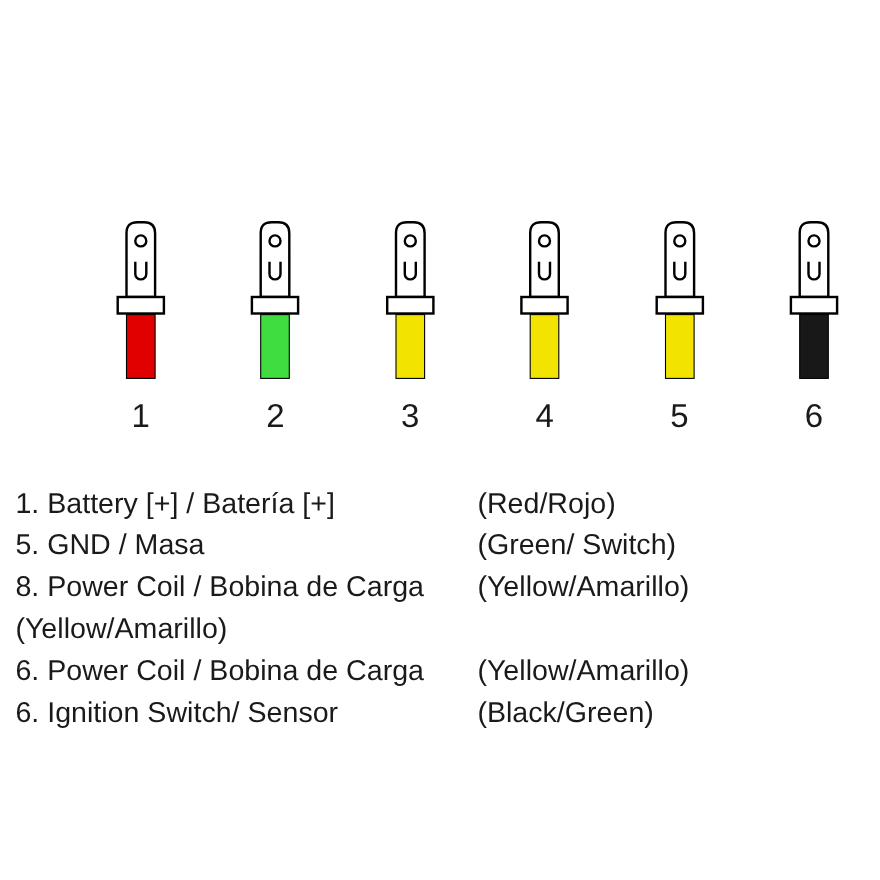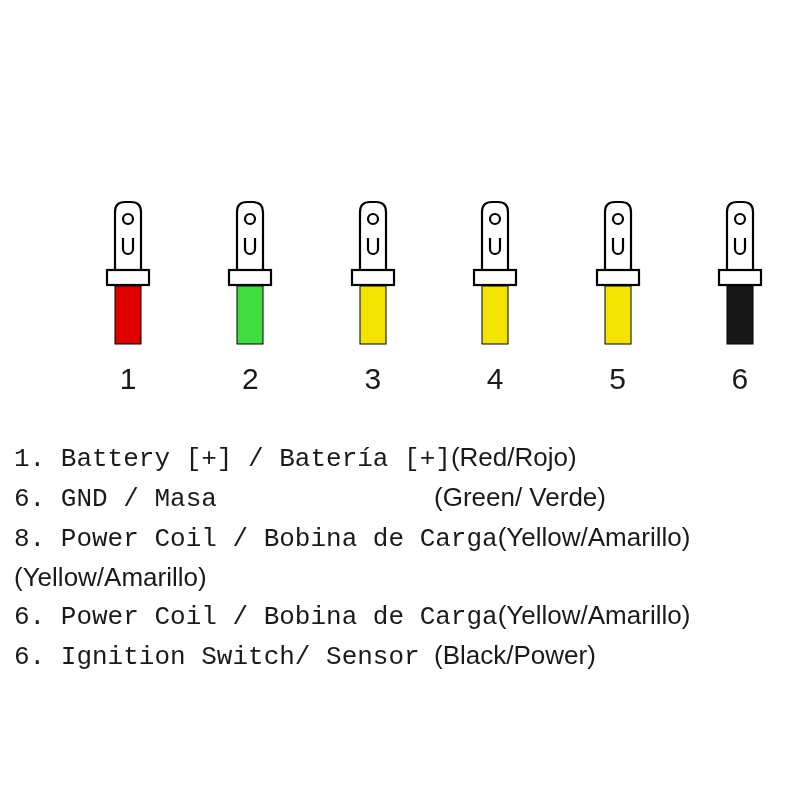--- a/index.html
+++ b/index.html
@@ -41,21 +41,20 @@
     font-size: 26px;
     line-height: 38px;
   }
   .legend-row {
     display: flex;
     align-items: baseline;
   }
   .legend-label {
     flex: 0 0 420px;
     white-space: nowrap;
-    font-family: Liberation Mono, monospace;
   }
   .legend-color {
     white-space: nowrap;
   }
 </style>
 </head>
 <body>
 
 <div class="page">
 
@@ -128,33 +127,33 @@
     </div>
 
   </div>
 
   <div class="legend">
     <div class="legend-row">
       <span class="legend-label">1. Battery [+] / Batería [+]</span>
       <span class="legend-color">(Red/Rojo)</span>
     </div>
     <div class="legend-row">
-      <span class="legend-label">6. GND / Masa</span>
-      <span class="legend-color">(Green/ Verde)</span>
+      <span class="legend-label">5. GND / Masa</span>
+      <span class="legend-color">(Green/ Switch)</span>
     </div>
     <div class="legend-row">
       <span class="legend-label">8. Power Coil / Bobina de Carga</span>
       <span class="legend-color">(Yellow/Amarillo)</span>
     </div>
     <div class="legend-row">
       <span class="legend-color">(Yellow/Amarillo)</span>
     </div>
     <div class="legend-row">
       <span class="legend-label">6. Power Coil / Bobina de Carga</span>
       <span class="legend-color">(Yellow/Amarillo)</span>
     </div>
     <div class="legend-row">
       <span class="legend-label">6. Ignition Switch/ Sensor</span>
-      <span class="legend-color">(Black/Power)</span>
+      <span class="legend-color">(Black/Green)</span>
     </div>
   </div>
 
 </div>
 
 </body></html>

